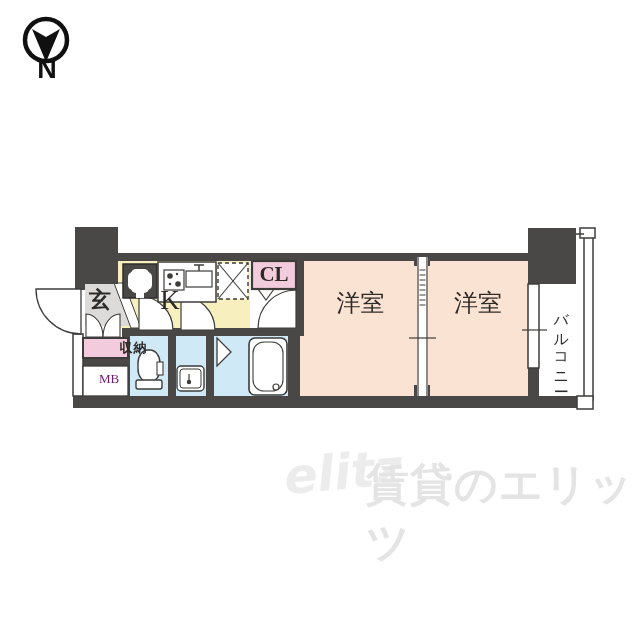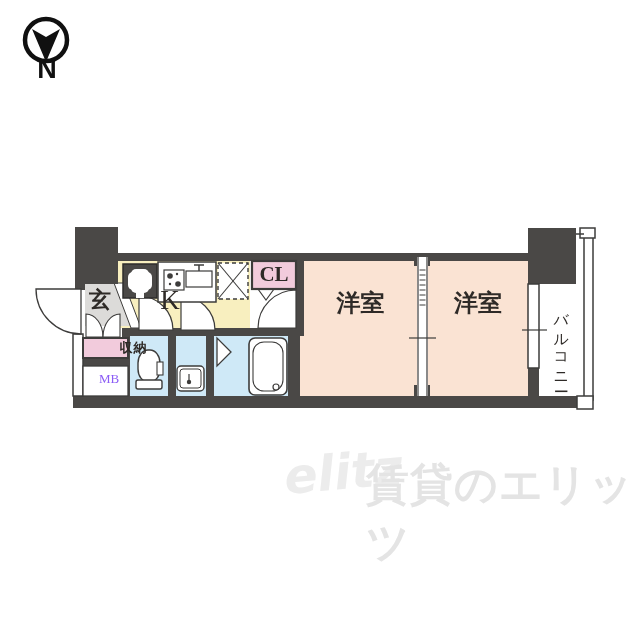--- a/index.html
+++ b/index.html
@@ -2,24 +2,24 @@
 <html><head>
 <meta charset="utf-8">
 <style>
   html,body{margin:0;padding:0;background:#ffffff;}
   #canvas{position:relative;width:640px;height:640px;background:#ffffff;overflow:hidden;
           font-family:"Liberation Serif","DejaVu Serif",serif;}
   #plan-svg{position:absolute;left:0;top:0;}
   .lbl{position:absolute;color:#2e2a27;text-align:center;line-height:1.1;}
   .lbl-entrance{left:85px;top:288px;width:30px;font-size:22px;font-weight:bold;}
   .lbl-storage{left:83px;top:341px;width:45px;font-size:13px;font-weight:bold;letter-spacing:1px;padding-left:28px;}
-  .lbl-mb{left:83px;top:372px;width:52px;font-size:13px;color:#8b5cf6;}
+  .lbl-mb{left:83px;top:372px;width:52px;font-size:13px;color:#701a75;}
   .lbl-kitchen{left:150px;top:286px;width:40px;font-size:27px;}
   .lbl-closet{left:252px;top:263px;width:44px;font-size:21px;font-weight:bold;}
-  .lbl-room{font-size:24px;font-weight:bold;line-height:30px;}
+  .lbl-room{font-size:24px;font-weight:normal;line-height:30px;}
   .lbl-room1{left:304px;top:288px;width:113px;}
   .lbl-room2{left:428px;top:288px;width:100px;}
   .lbl-balcony{left:546px;top:286px;width:30px;height:118px;font-size:15px;
                writing-mode:vertical-rl;text-orientation:upright;letter-spacing:3px;
                display:flex;align-items:center;justify-content:center;}
   .lbl-n{left:31px;top:55px;width:32px;font-size:27px;font-weight:bold;color:#101010;
          font-family:"Liberation Sans","DejaVu Sans",sans-serif;}
   .wm{position:absolute;font-family:"DejaVu Sans","Liberation Sans",sans-serif;font-weight:bold;}
   .wm-logo{left:284px;top:444px;font-size:49px;font-style:italic;color:#ececec;transform:rotate(-5deg);}
   .wm-text{left:366px;top:456px;font-size:43px;color:#e4e4e4;letter-spacing:1px;}

